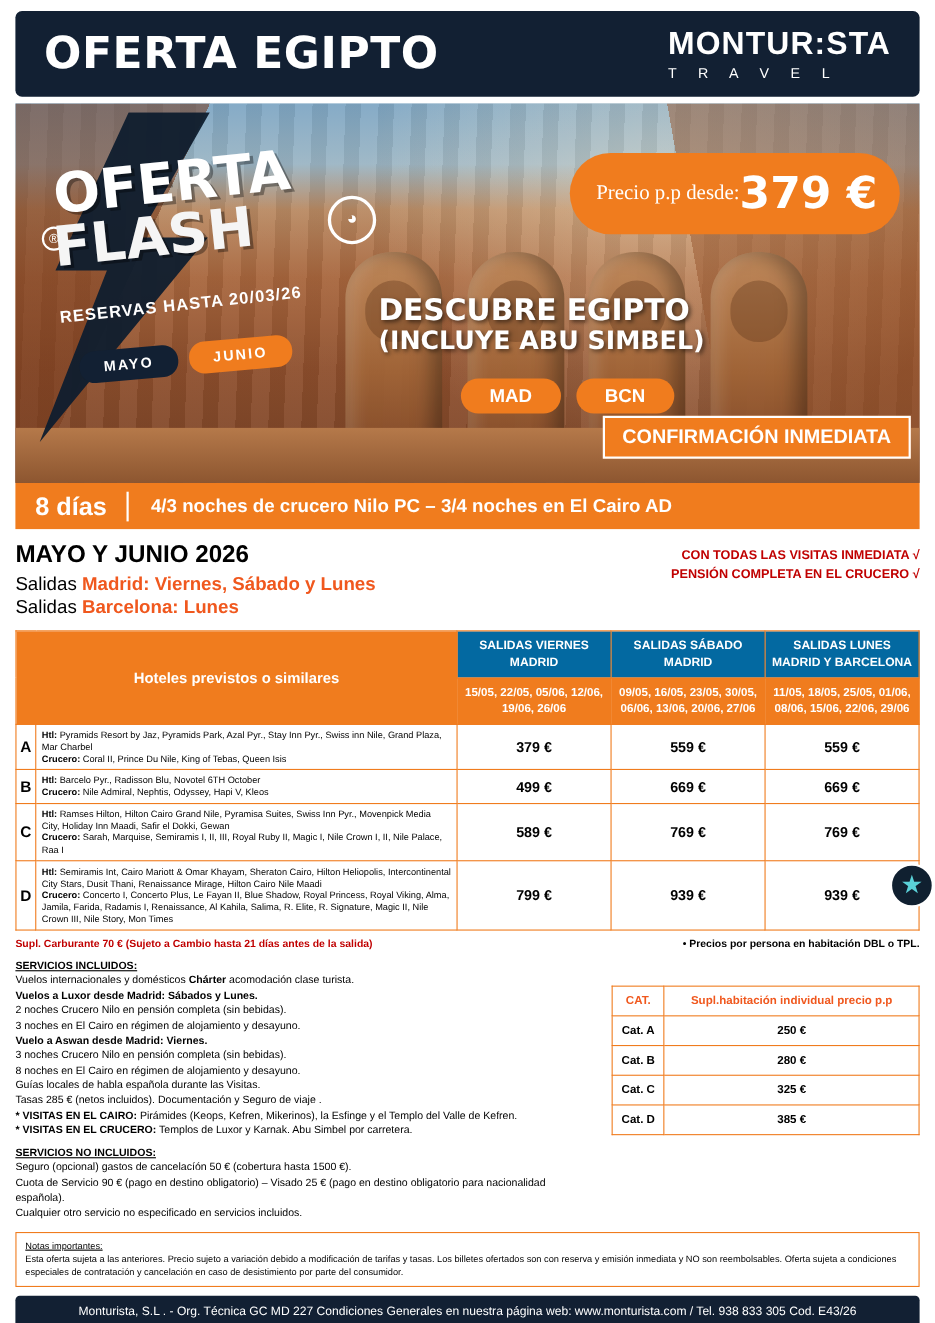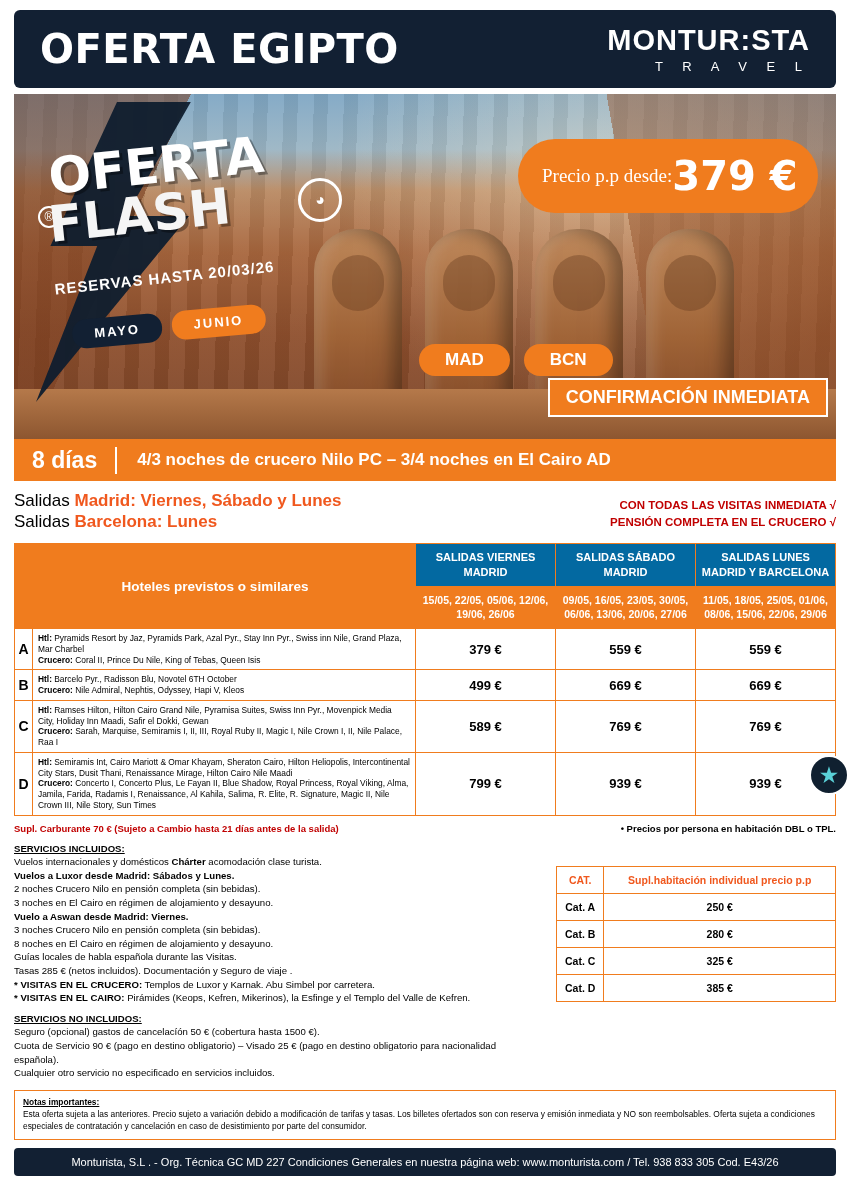--- a/index.html
+++ b/index.html
@@ -16,21 +16,21 @@
   
   .header {
     background:#122033; height:78px; border-radius:6px;
     display:flex; align-items:center; justify-content:space-between;
     padding: 0 26px; position:relative;
   }
   .header-title {
     color:#fff; font-size:40px; font-weight:bold; letter-spacing:0.5px;
     font-family:"DejaVu Sans", sans-serif;
   }
-  .brand { text-align:right; color:#fff; }
+  .brand { text-align:left; color:#fff; }
   .brand-main { font-size:29px; font-weight:bold; letter-spacing:1px; position:relative;}
   .brand-sub { font-size:13px; letter-spacing:8px; margin-top:2px; }
 
   
   .hero {
     position:relative; height:345px; margin-top:6px; overflow:hidden;
     background:
       radial-gradient(circle at 72% 22%, rgba(255,235,200,0.35), transparent 42%),
       linear-gradient(180deg,#7fa7c4 0%, #9bb5c4 16%, #b98a63 28%, #a8663d 46%, #8e4f2d 70%, #7a4326 100%);
   }
@@ -157,21 +157,21 @@
   .services b { font-weight:bold; }
 
   .cat-table { width:280px; border-collapse:collapse; align-self:flex-start; margin-top:24px; }
   .cat-table td, .cat-table th { border:1px solid #f07c1e; text-align:center; padding:7px 4px; font-size:10px; }
   .cat-table th { color:#f0581e; font-weight:bold; font-size:10.5px; }
   .cat-table td { font-weight:bold; font-size:10.5px; }
 
   .notes {
     border:1px solid #f07c1e; margin-top:10px; padding:6px 8px; font-size:8.4px; line-height:1.42;
   }
-  .notes .nt { font-weight:bold; text-decoration:underline; }
+  .notes .nt { font-weight:normal; text-decoration:underline; }
 
   .footer {
     background:#122033; color:#fff; font-size:11px; text-align:center;
     padding:8px 4px; margin-top:8px; border-radius:4px;
   }
 </style>
 </head>
 <body>
 
 <div class="page">
@@ -203,20 +203,24 @@
       <div class="flash-circle">◕</div>
     </div>
 
     <div class="reservas">RESERVAS HASTA 20/03/26</div>
 
     <div class="month-pills">
       <div class="pill dark">MAYO</div>
       <div class="pill orange">JUNIO</div>
     </div>
 
+    <div class="descubre">
+      <div>DESCUBRE EGIPTO</div>
+      <div class="small">(INCLUYE ABU SIMBEL)</div>
+    </div>
 
     <div class="city-pills">
       <div class="city-pill">MAD</div>
       <div class="city-pill">BCN</div>
     </div>
 
     <div class="price-badge">
       <div class="price-label">Precio p.p desde:</div>
       <div class="price-value">379 €</div>
     </div>
@@ -224,20 +228,21 @@
     <div class="confirm">CONFIRMACIÓN INMEDIATA</div>
   </div>
 
   <div class="bar">
     <div class="days">8 días</div>
     <div class="desc">4/3 noches de crucero Nilo PC – 3/4 noches en El Cairo AD</div>
   </div>
 
   <div class="info">
     <div class="info-left">
+      <h2>MAYO Y JUNIO 2026</h2>
       <div class="row">
         <span>Salidas </span><span class="orange-txt">Madrid: Viernes, Sábado y Lunes</span>
       </div>
       <div class="row">
         <span>Salidas </span><span class="orange-txt">Barcelona: Lunes</span>
       </div>
     </div>
     <div class="info-right">
       <div>CON TODAS LAS VISITAS INMEDIATA √</div>
       <div>PENSIÓN COMPLETA EN EL CRUCERO √</div>
@@ -297,21 +302,21 @@
       </td>
       <td class="price-cell">589 €</td>
       <td class="price-cell">769 €</td>
       <td class="price-cell">769 €</td>
     </tr>
 
     <tr>
       <td class="cat-cell">D</td>
       <td class="hotel-cell">
         <b>Htl:</b><span> Semiramis Int, Cairo Mariott &amp; Omar Khayam, Sheraton Cairo, Hilton Heliopolis, Intercontinental City Stars, Dusit Thani, Renaissance Mirage, Hilton Cairo Nile Maadi</span><br>
-        <b>Crucero:</b><span> Concerto I, Concerto Plus, Le Fayan II, Blue Shadow, Royal Princess, Royal Viking, Alma, Jamila, Farida, Radamis I, Renaissance, Al Kahila, Salima, R. Elite, R. Signature, Magic II, Nile Crown III, Nile Story, Sun Times</span>
+        <b>Crucero:</b><span> Concerto I, Concerto Plus, Le Fayan II, Blue Shadow, Royal Princess, Royal Viking, Alma, Jamila, Farida, Radamis I, Renaissance, Al Kahila, Salima, R. Elite, R. Signature, Magic II, Nile Crown III, Nile Story, Mon Times</span>
       </td>
       <td class="price-cell">799 €</td>
       <td class="price-cell">939 €</td>
       <td class="price-cell d">
         <span>939 €</span>
         <span class="seal">
               <span class="star">★</span>
             </span>
       </td>
     </tr>
@@ -328,22 +333,22 @@
       <div class="title">SERVICIOS INCLUIDOS:</div>
       <div><span>Vuelos internacionales y domésticos </span><b>Chárter</b><span> acomodación clase turista.</span></div>
       <div><b>Vuelos a Luxor desde Madrid: Sábados y Lunes.</b></div>
       <div>2 noches Crucero Nilo en pensión completa (sin bebidas).</div>
       <div>3 noches en El Cairo en régimen de alojamiento y desayuno.</div>
       <div><b>Vuelo a Aswan desde Madrid: Viernes.</b></div>
       <div>3 noches Crucero Nilo en pensión completa (sin bebidas).</div>
       <div>8 noches en El Cairo en régimen de alojamiento y desayuno.</div>
       <div>Guías locales de habla española durante las Visitas.</div>
       <div>Tasas 285 € (netos incluidos). Documentación y Seguro de viaje .</div>
+      <div><b>* VISITAS EN EL CAIRO:</b><span> Pirámides (Keops, Kefren, Mikerinos), la Esfinge y el Templo del Valle de Kefren.</span></div>
       <div><b>* VISITAS EN EL CRUCERO:</b><span> Templos de Luxor y  Karnak. Abu Simbel por carretera.</span></div>
-      <div><b>* VISITAS EN EL CAIRO:</b><span> Pirámides (Keops, Kefren, Mikerinos), la Esfinge y el Templo del Valle de Kefren.</span></div>
       <div class="title" style="margin-top:7px;">SERVICIOS NO INCLUIDOS:</div>
       <div>Seguro (opcional) gastos de cancelacíón 50 € (cobertura hasta 1500 €).</div>
       <div>Cuota de Servicio 90 € (pago en destino obligatorio) – Visado 25 € (pago en destino obligatorio para nacionalidad española).</div>
       <div>Cualquier otro servicio no especificado en servicios incluidos.</div>
     </div>
 
     <table class="cat-table">
       <tbody>
           <tr>
         <th>CAT.</th>

